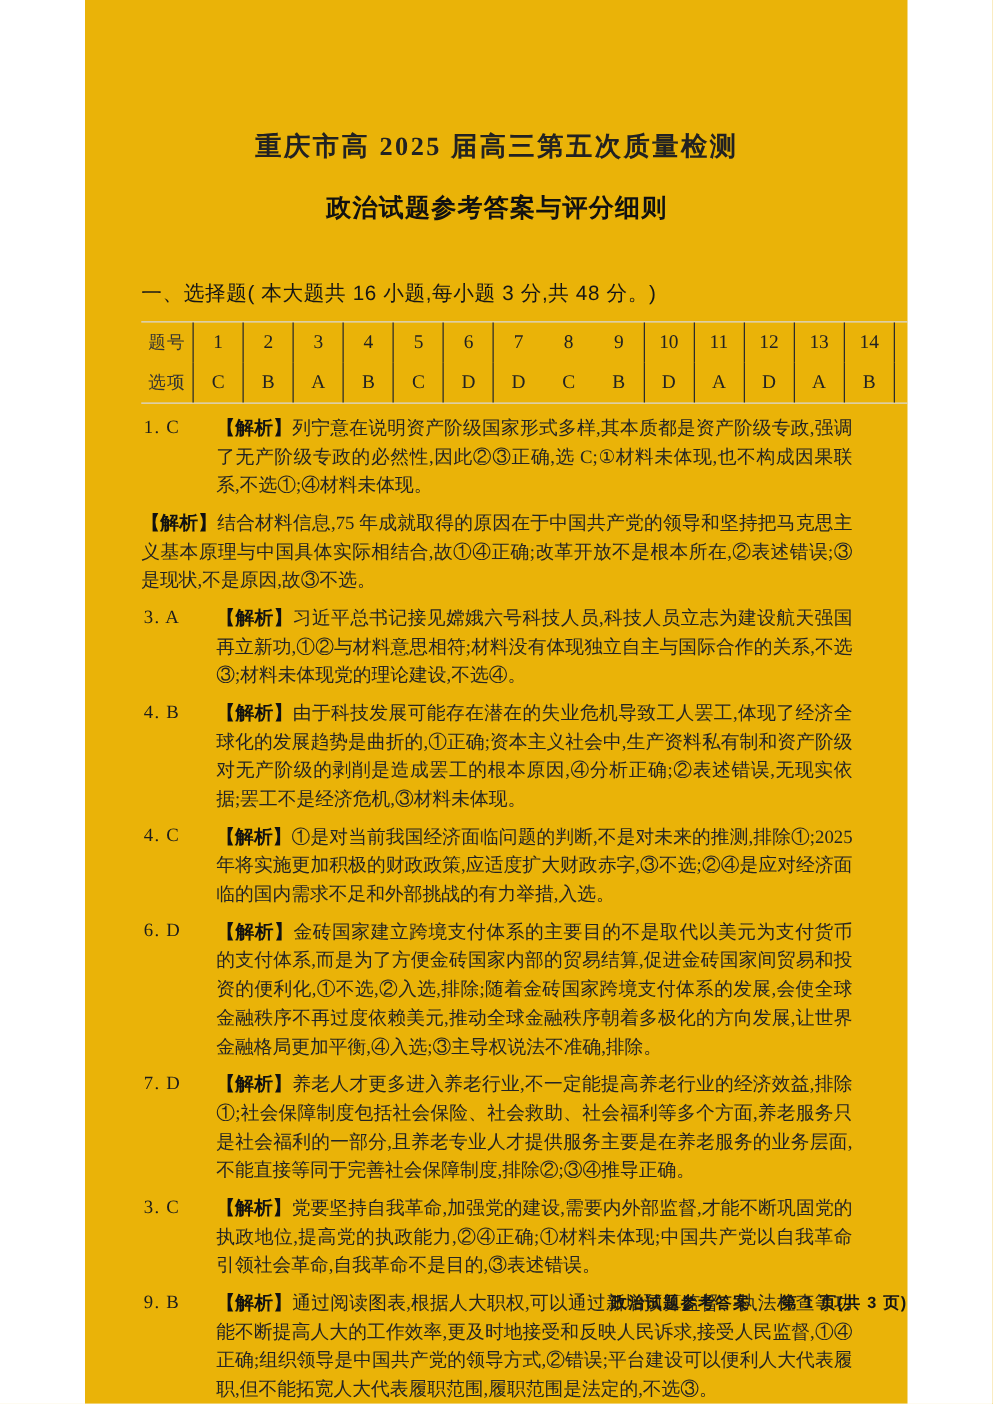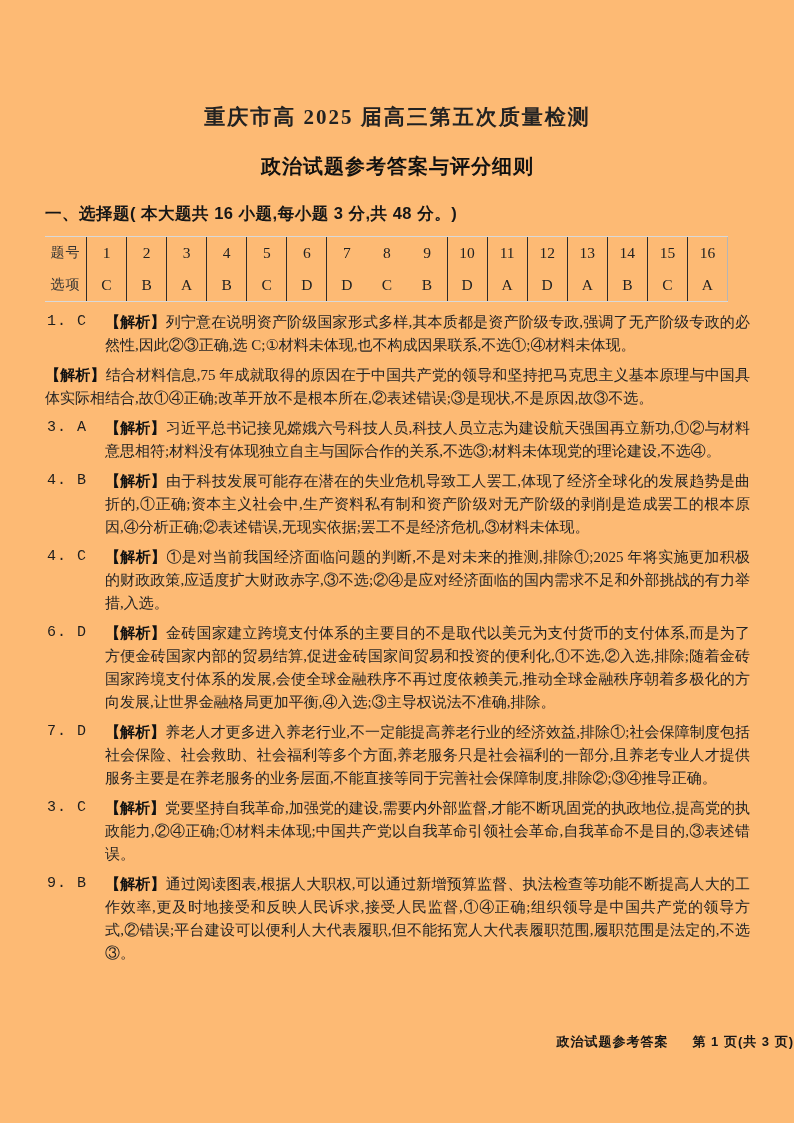--- a/index.html
+++ b/index.html
@@ -4,24 +4,24 @@
 <style>
   * { margin: 0; padding: 0; box-sizing: border-box; }
   html, body { background: #ffffff; }
   body {
     font-family: "Liberation Serif", serif;
     color: #1c1c1c;
     -webkit-font-smoothing: antialiased;
   }
   .sheet {
     position: relative;
-    width: 794px;
+    width: 658px;
     height: 1123px;
     margin: 0 auto;
-    background: #fdba74;
+    background: #eab308;
     overflow: hidden;
     padding: 103px 44px 0 45px;
   }
   .doc-title {
     text-align: center;
     font-size: 21px;
     font-weight: bold;
     letter-spacing: 2px;
     color: #222;
     font-family: "Liberation Serif", serif;
@@ -29,23 +29,23 @@
   .doc-subtitle {
     text-align: center;
     font-size: 20px;
     font-weight: bold;
     letter-spacing: 1px;
     margin-top: 22px;
     color: #111;
     font-family: "Liberation Sans", sans-serif;
   }
   .section-heading {
-    margin-top: 23px;
+    margin-top: 44px;
     font-size: 16.5px;
-    font-weight: bold;
+    font-weight: normal;
     letter-spacing: 0.5px;
     color: #161616;
     font-family: "Liberation Sans", sans-serif;
   }
   
   .answer-table {
     margin-top: 11px;
     width: 683px;
     display: grid;
     grid-template-columns: 42px repeat(16, 1fr);
@@ -73,21 +73,20 @@
     display: flex;
     margin-bottom: 6px;
     font-size: 15px;
     line-height: 23px;
   }
   .exp-label {
     flex: 0 0 60px;
     padding-left: 2px;
     color: #1d1d1d;
     letter-spacing: 1px;
-    font-family: Liberation Mono, monospace;
   }
   .exp-body {
     flex: 1;
     text-align: justify;
     color: #242424;
   }
   .exp-body .tag {
     font-weight: bold;
     font-family: "Liberation Sans", sans-serif;
     color: #111;

